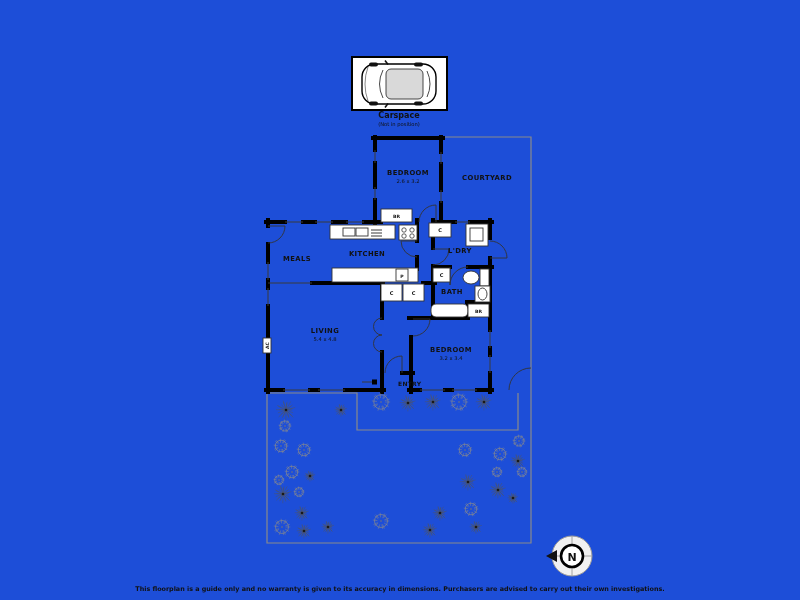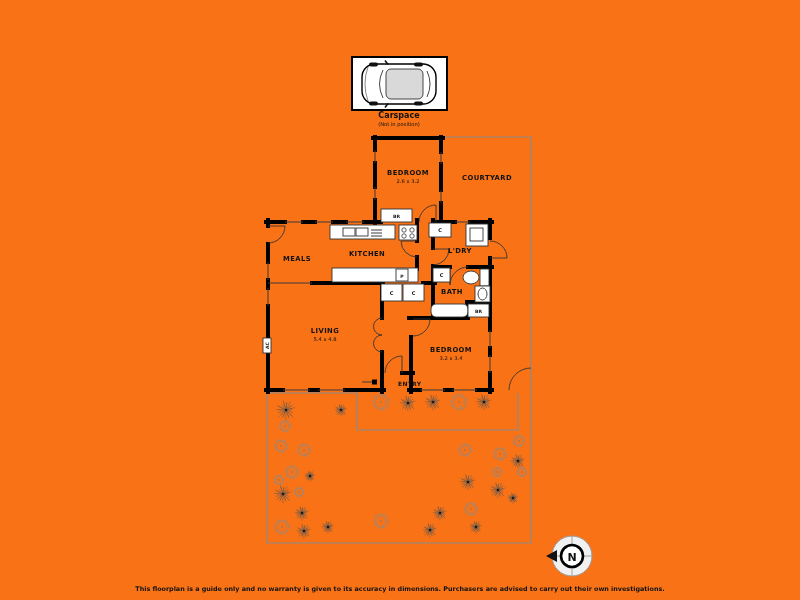--- a/index.html
+++ b/index.html
@@ -1,16 +1,16 @@
 <!DOCTYPE html>
 <html><head>
 <meta charset="utf-8">
 <style>
   html,body{margin:0;padding:0;background:#ffffff;}
-  .page{position:relative;width:800px;height:600px;background:#f97316;overflow:hidden;
+  .page{position:relative;width:800px;height:600px;background:#1d4ed8;overflow:hidden;
         font-family:"DejaVu Sans", sans-serif;}
   svg text{fill:#111;}
   .room-label{font-size:6.8px;font-weight:bold;letter-spacing:.4px;}
   .room-dims{font-size:5.2px;}
   .small-label{font-size:4.6px;font-weight:bold;}
   .c-label{font-size:5px;font-weight:bold;}
   .entry-label{font-size:6px;font-weight:bold;letter-spacing:.3px;}
   .carspace-label{font-size:8px;font-weight:bold;}
   .carspace-note{font-size:5.2px;}
   .compass-n{font-size:11px;font-weight:bold;}

